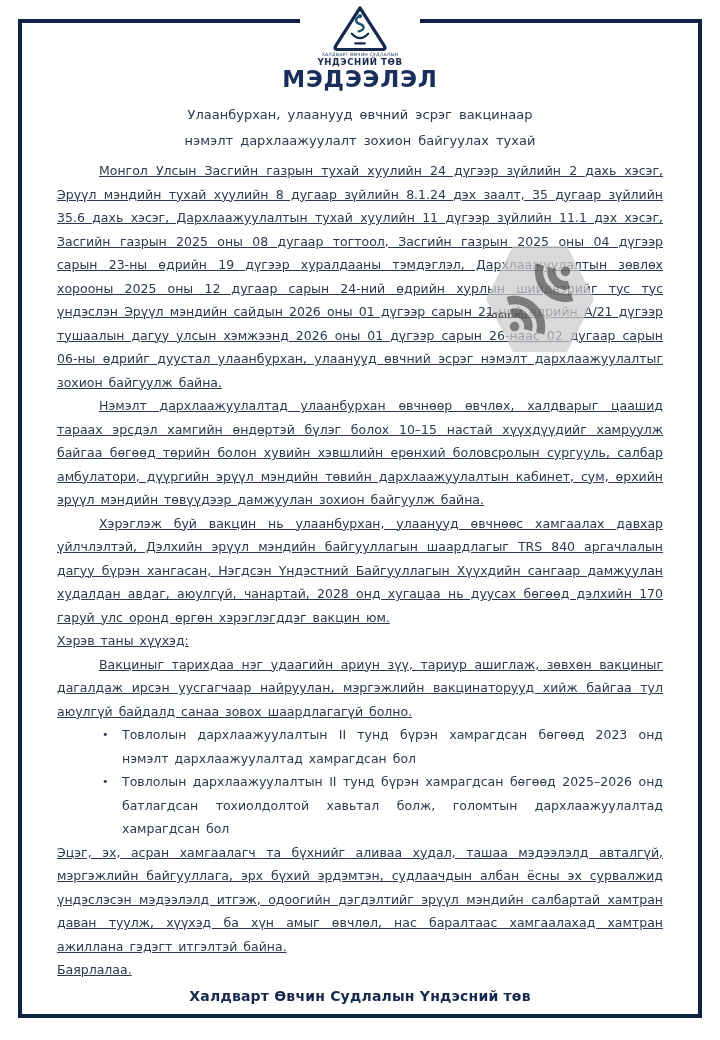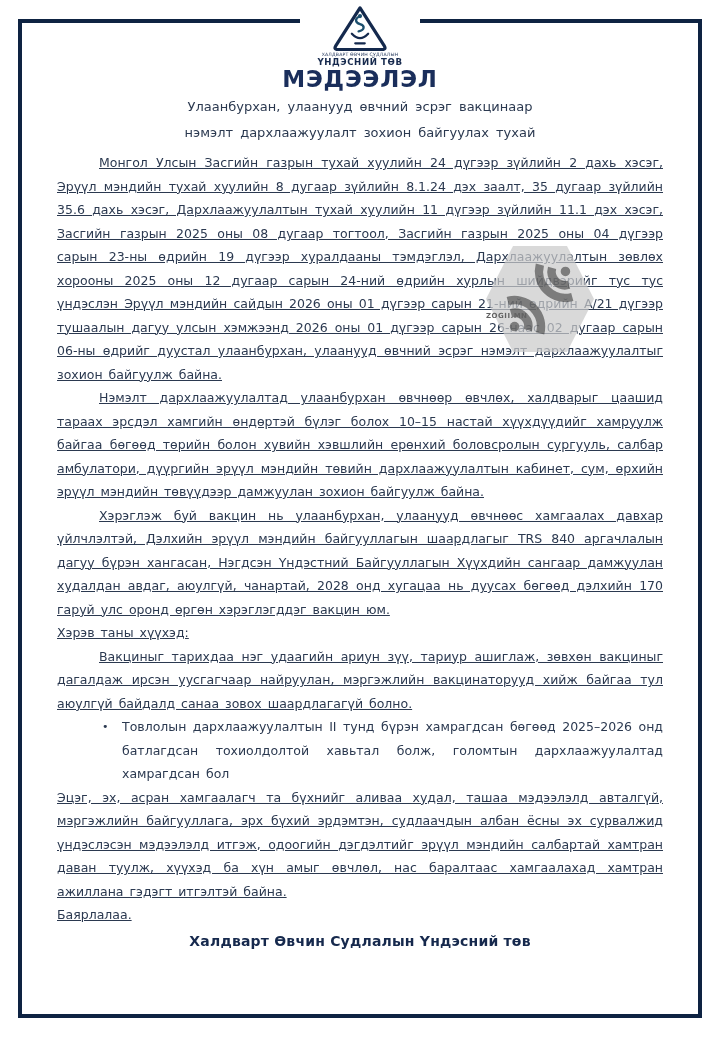--- a/index.html
+++ b/index.html
@@ -15,21 +15,21 @@
   .logo{
     position:absolute;top:5px;left:50%;transform:translateX(-50%);
     background:#ffffff;padding:0 12px;text-align:center;z-index:3;width:96px;
   }
   .logo svg{display:block;margin:0 auto;}
   .logo-l1{font-size:4.6px;letter-spacing:.2px;color:#273a5e;white-space:nowrap;margin-top:1px;}
   .logo-l2{font-size:8.6px;font-weight:bold;letter-spacing:.6px;color:#16294d;white-space:nowrap;}
   
   .content{position:absolute;left:57px;top:66px;width:606px;z-index:1;}
   .doc-title{
-    margin:0 0 2px 0;text-align:center;font-size:23px;font-weight:bold;
+    margin:0 0 10px 0;text-align:center;font-size:23px;font-weight:bold;
     color:#1a2e5b;letter-spacing:.8px;
   }
   .subtitle{ text-align:center;font-size:13px;line-height:26px;word-spacing:3px;color:#2b3950;margin-bottom:5px;}
   .para{margin:0;text-align:justify;font-size:12.5px;line-height:23.5px;word-spacing:2px;text-decoration:underline;}
   .para.indent{text-indent:42px;}
   .bullet{
     position:relative;margin:0 0 0 43px;padding-left:22px;
     text-align:justify;font-size:12.5px;line-height:23.5px;word-spacing:2px;
   }
   .bullet::before{content:"•";position:absolute;left:2px;top:0;font-size:11px;color:#2b3950;}
@@ -77,20 +77,21 @@
       <div>нэмэлт дархлаажуулалт зохион байгуулах тухай</div>
     </div>
 
     <p class="para indent">Монгол Улсын Засгийн газрын тухай хуулийн 24 дүгээр зүйлийн 2 дахь хэсэг, Эрүүл мэндийн тухай хуулийн 8 дугаар зүйлийн 8.1.24 дэх заалт, 35 дугаар зүйлийн 35.6 дахь хэсэг, Дархлаажуулалтын тухай хуулийн 11 дүгээр зүйлийн 11.1 дэх хэсэг, Засгийн газрын 2025 оны 08 дугаар тогтоол, Засгийн газрын 2025 оны 04 дүгээр сарын 23-ны өдрийн 19 дүгээр хуралдааны тэмдэглэл, Дархлаажуулалтын зөвлөх хорооны 2025 оны 12 дугаар сарын 24-ний өдрийн хурлын шийдвэрийг тус тус үндэслэн Эрүүл мэндийн сайдын 2026 оны 01 дүгээр сарын 21-ний өдрийн А/21 дүгээр тушаалын дагуу улсын хэмжээнд 2026 оны 01 дүгээр сарын 26-наас 02 дугаар сарын 06-ны өдрийг дуустал улаанбурхан, улаанууд өвчний эсрэг нэмэлт дархлаажуулалтыг зохион байгуулж байна.</p>
     <p class="para indent">Нэмэлт дархлаажуулалтад улаанбурхан өвчнөөр өвчлөх, халдварыг цаашид тараах эрсдэл хамгийн өндөртэй бүлэг болох 10–15 настай хүүхдүүдийг хамруулж байгаа бөгөөд төрийн болон хувийн хэвшлийн ерөнхий боловсролын сургууль, салбар амбулатори, дүүргийн эрүүл мэндийн төвийн дархлаажуулалтын кабинет, сум, өрхийн эрүүл мэндийн төвүүдээр дамжуулан зохион байгуулж байна.</p>
     <p class="para indent">Хэрэглэж буй вакцин нь улаанбурхан, улаанууд өвчнөөс хамгаалах давхар үйлчлэлтэй, Дэлхийн эрүүл мэндийн байгууллагын шаардлагыг TRS 840 аргачлалын дагуу бүрэн хангасан, Нэгдсэн Үндэстний Байгууллагын Хүүхдийн сангаар дамжуулан худалдан авдаг, аюулгүй, чанартай, 2028 онд хугацаа нь дуусах бөгөөд дэлхийн 170 гаруй улс оронд өргөн хэрэглэгддэг вакцин юм.</p>
     <p class="para">Хэрэв таны хүүхэд:</p>
 
     <p class="para indent">Вакциныг тарихдаа нэг удаагийн ариун зүү, тариур ашиглаж, зөвхөн вакциныг дагалдаж ирсэн уусгагчаар найруулан, мэргэжлийн вакцинаторууд хийж байгаа тул аюулгүй байдалд санаа зовох шаардлагагүй болно.</p>
 
+    <div class="bullet">Товлолын дархлаажуулалтын II тунд бүрэн хамрагдсан бөгөөд 2023 онд нэмэлт дархлаажуулалтад хамрагдсан бол</div>
     <div class="bullet">Товлолын дархлаажуулалтын II тунд бүрэн хамрагдсан бөгөөд 2025–2026 онд батлагдсан тохиолдолтой хавьтал болж, голомтын дархлаажуулалтад хамрагдсан бол</div>
 
     <p class="para">Эцэг, эх, асран хамгаалагч та бүхнийг аливаа худал, ташаа мэдээлэлд авталгүй, мэргэжлийн байгууллага, эрх бүхий эрдэмтэн, судлаачдын албан ёсны эх сурвалжид үндэслэсэн мэдээлэлд итгэж, одоогийн дэгдэлтийг эрүүл мэндийн салбартай хамтран даван туулж, хүүхэд ба хүн амыг өвчлөл, нас баралтаас хамгаалахад хамтран ажиллана гэдэгт итгэлтэй байна.</p>
     <p class="para">Баярлалаа.</p>
 
     <div class="signature">Халдварт Өвчин Судлалын Үндэсний төв</div>
   </div>
 
   <div class="watermark">
     <div class="wm-hex"></div>

